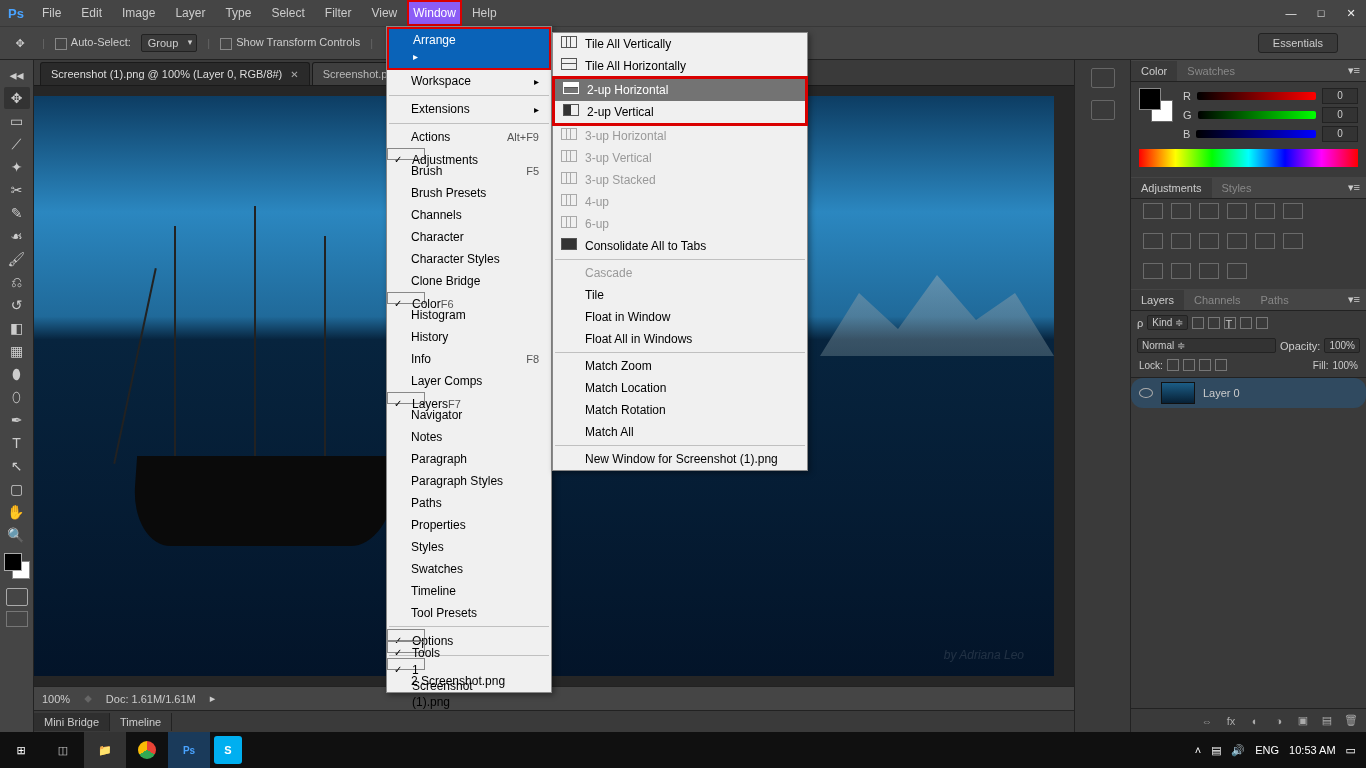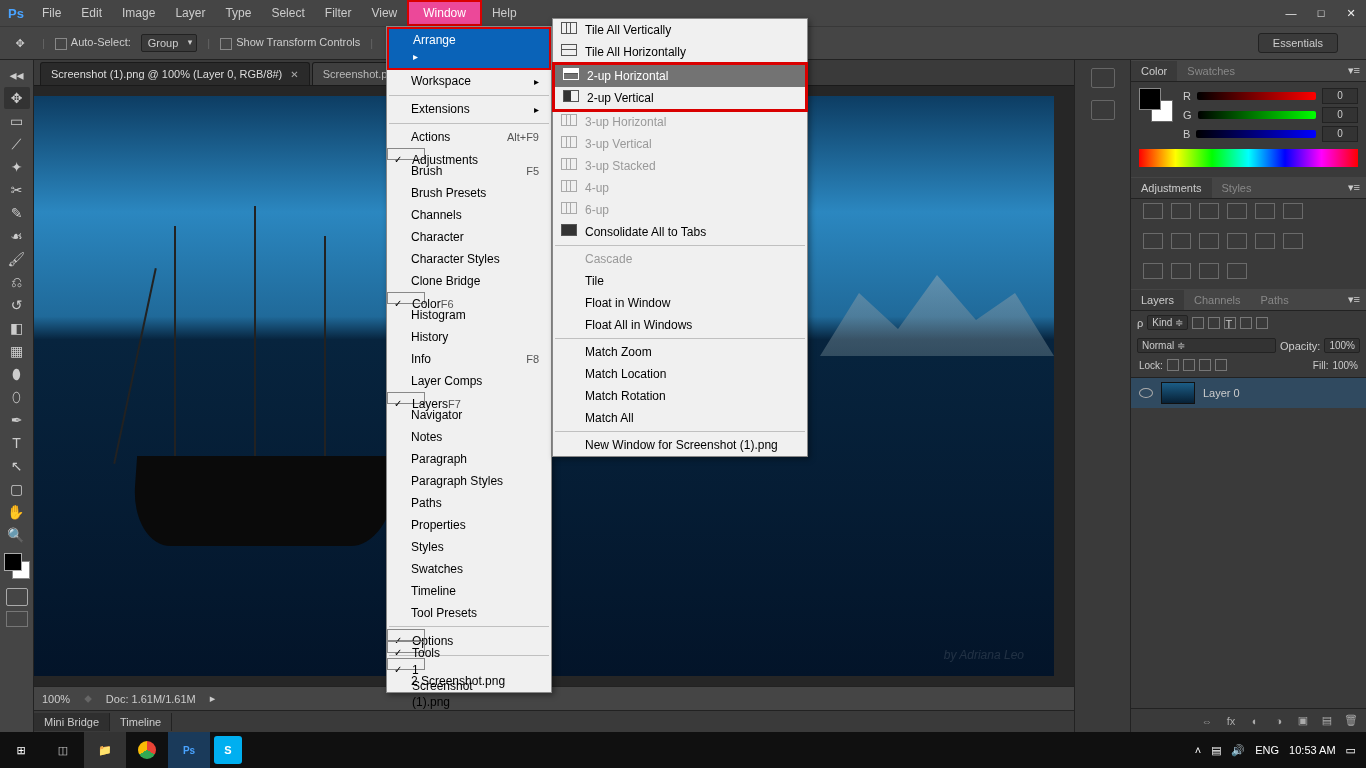--- a/index.html
+++ b/index.html
@@ -1,21 +1,21 @@
 <!DOCTYPE html>
 <html><head>
 <meta charset="utf-8">
 <style>
 * { margin:0; padding:0; box-sizing:border-box; font-family:"Segoe UI",Tahoma,sans-serif; user-select:none; }
 body { width:1366px; height:768px; background:#2a2a2a; overflow:hidden; position:relative; }
 .topbar { height:26px; background:#454545; display:flex; align-items:center; color:#ccc; font-size:12px; }
 .ps-logo { width:32px; height:26px; display:flex; align-items:center; justify-content:center; font-weight:bold; color:#49a3ff; font-size:13px;}
 .menu { display:flex; height:26px; }
 .menu-item { padding:0 10px; line-height:26px; cursor:default; }
-.menu-item.active { background:#ec4899; color:#fff; border:2px solid #d90000; padding:0 14px; line-height:22px;}
+.menu-item.active { background:#8b5cf6; color:#fff; border:2px solid #d90000; padding:0 4px; line-height:22px;}
 .win-controls { margin-left:auto; display:flex; }
 .win-btn { width:30px; height:20px; display:flex; align-items:center; justify-content:center; color:#eee; font-size:11px;}
 .optbar { height:34px; background:#454545; border-top:1px solid #383838; border-bottom:1px solid #222; display:flex; align-items:center; padding:0 8px; color:#ccc; font-size:11px; gap:10px;}
 .optbar .move-icon { width:24px; height:24px; display:flex; align-items:center; justify-content:center;}
 .chk { width:12px; height:12px; border:1px solid #888; display:inline-block; vertical-align:middle; margin-right:4px;}
 .dd { background:#3a3a3a; border:1px solid #222; padding:2px 18px 2px 6px; border-radius:2px; position:relative; }
 .dd::after { content:"▾"; position:absolute; right:4px; font-size:9px;}
 .workspace-dd { margin-left:auto; background:#3a3a3a; padding:3px 14px; border-radius:3px; border:1px solid #222; margin-right:20px;}
 
 .main { display:flex; height:672px; }
@@ -64,37 +64,37 @@
 .swatch-fgbg .f { position:absolute; left:0; top:0; width:22px; height:22px; background:#000; border:1px solid #888;}
 .swatch-fgbg .b { position:absolute; right:0; bottom:0; width:22px; height:22px; background:#fff; border:1px solid #666;}
 .spectrum { height:18px; background:linear-gradient(to right,#f00,#ff0,#0f0,#0ff,#00f,#f0f,#f00); margin:4px 0;}
 .adj-label { padding:6px 10px; font-weight:bold; color:#ccc;}
 .adj-icons { display:flex; flex-wrap:wrap; gap:8px; padding:4px 12px 10px;}
 .adj-ic { width:20px; height:16px; border:1px solid #777; opacity:.8;}
 .layer-ctrl { display:flex; align-items:center; gap:4px; padding:4px 6px;}
 .layer-ctrl select,.layer-ctrl .dd2 { background:#333; border:1px solid #222; color:#ccc; font-size:10px; padding:1px 4px; border-radius:2px;}
 .lock-row { display:flex; align-items:center; gap:4px; padding:2px 8px 6px; font-size:10px; border-bottom:1px solid #222;}
 .lockic { width:12px; height:12px; border:1px solid #777;}
-.layer-row { display:flex; align-items:center; gap:8px; padding:4px 8px; background:#304a60;}
+.layer-row { display:flex; align-items:center; gap:8px; padding:4px 8px; background:#304a60;border-radius:12px;}
 .eye { width:14px; height:10px; border:1px solid #aaa; border-radius:50%;}
 .thumb { width:34px; height:22px; background:linear-gradient(to bottom,#1c5d86,#072035); border:1px solid #111;}
 .layer-footer { margin-top:auto; height:24px; border-top:1px solid #222; display:flex; align-items:center; justify-content:flex-end; gap:10px; padding:0 8px; color:#aaa; font-size:11px;}
 .layer-footer span { width:14px; text-align:center;}
 
 
 .window-menu { position:absolute; left:386px; top:26px; width:166px; background:#f0f0f0; border:1px solid #888; box-shadow:2px 2px 6px rgba(0,0,0,.4); color:#000; font-size:12px; z-index:50;}
 .wm-item { padding:3px 12px 3px 24px; position:relative; display:flex; justify-content:space-between; line-height:16px;}
 .wm-item.hl { background:#0a63b8; color:#fff;flex-direction:column;}
 .wm-item .arrow::after { content:"▸"; font-size:10px;}
 .wm-item.chk::before { content:"✓"; position:absolute; left:6px; font-size:10px;}
 .wm-sep { height:1px; background:#c0c0c0; margin:2px 2px;}
 .wm-short { color:#555; font-size:11px;}
 .redbox { border:2px solid #d90000; }
 
-.arrange-menu { position:absolute; left:552px; top:18px; width:256px; background:#f0f0f0; border:1px solid #888; box-shadow:2px 2px 6px rgba(0,0,0,.4); color:#000; font-size:12px; z-index:51;}
+.arrange-menu { position:absolute; left:552px; top:32px; width:256px; background:#f0f0f0; border:1px solid #888; box-shadow:2px 2px 6px rgba(0,0,0,.4); color:#000; font-size:12px; z-index:51;}
 .am-item { padding:3px 12px 3px 32px; position:relative; line-height:16px;}
 .am-item.dis { color:#999;}
 .am-item.hl { background:#737373; color:#fff;}
 .am-icon { position:absolute; left:8px; top:3px; width:16px; height:12px; border:1px solid #555; display:flex;}
 .am-icon.dis { border-color:#aaa;}
 .am-icon .v { width:33%; border-right:1px solid #555;}
 .am-icon.dis .v { border-color:#aaa;}
 .am-icon .h { height:50%; width:100%; border-bottom:1px solid #555;}
 .am-icon .solid { background:#333; width:100%; height:100%;}
 .am-icon .half { width:50%; background:#333;}

